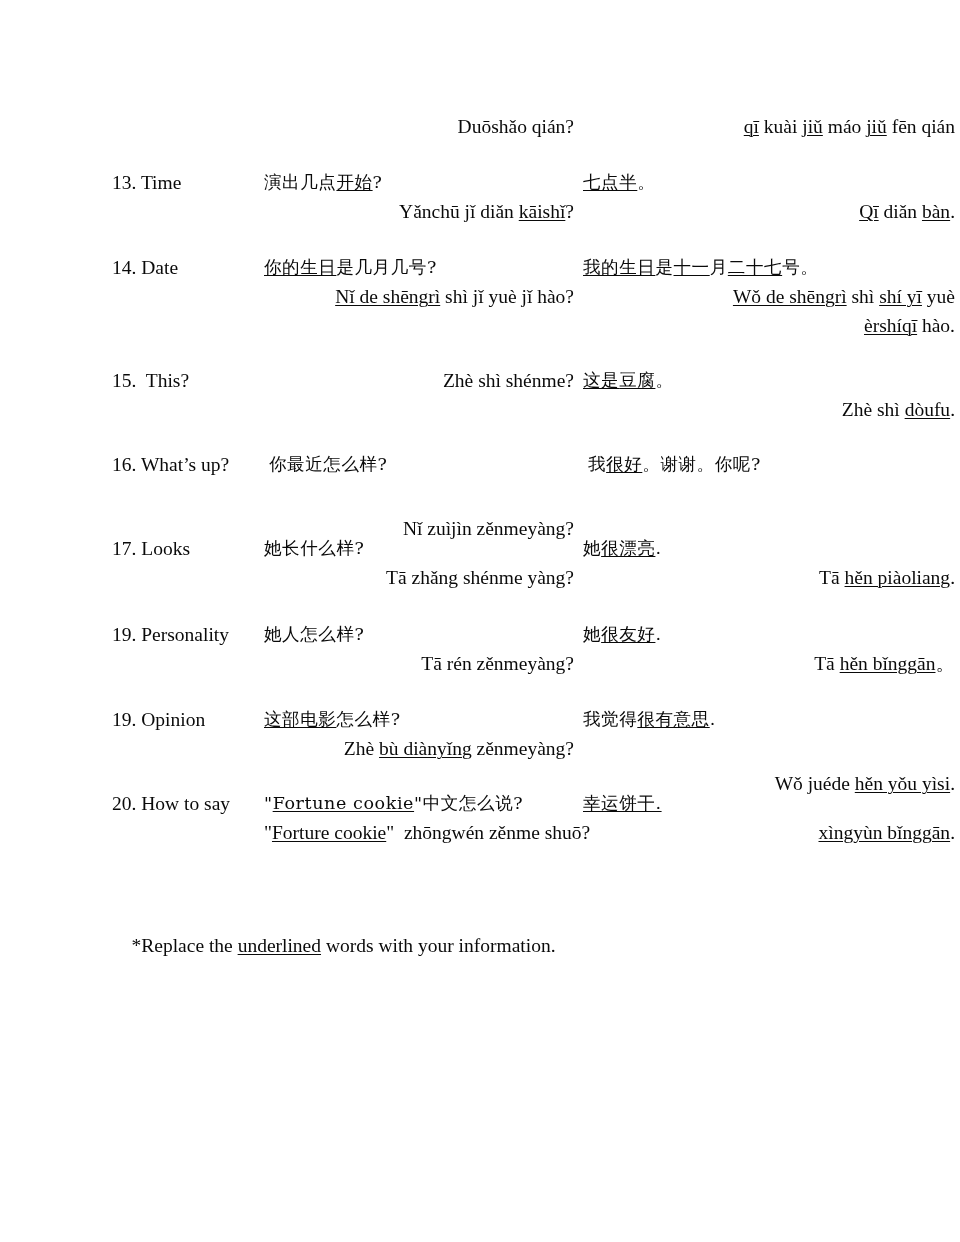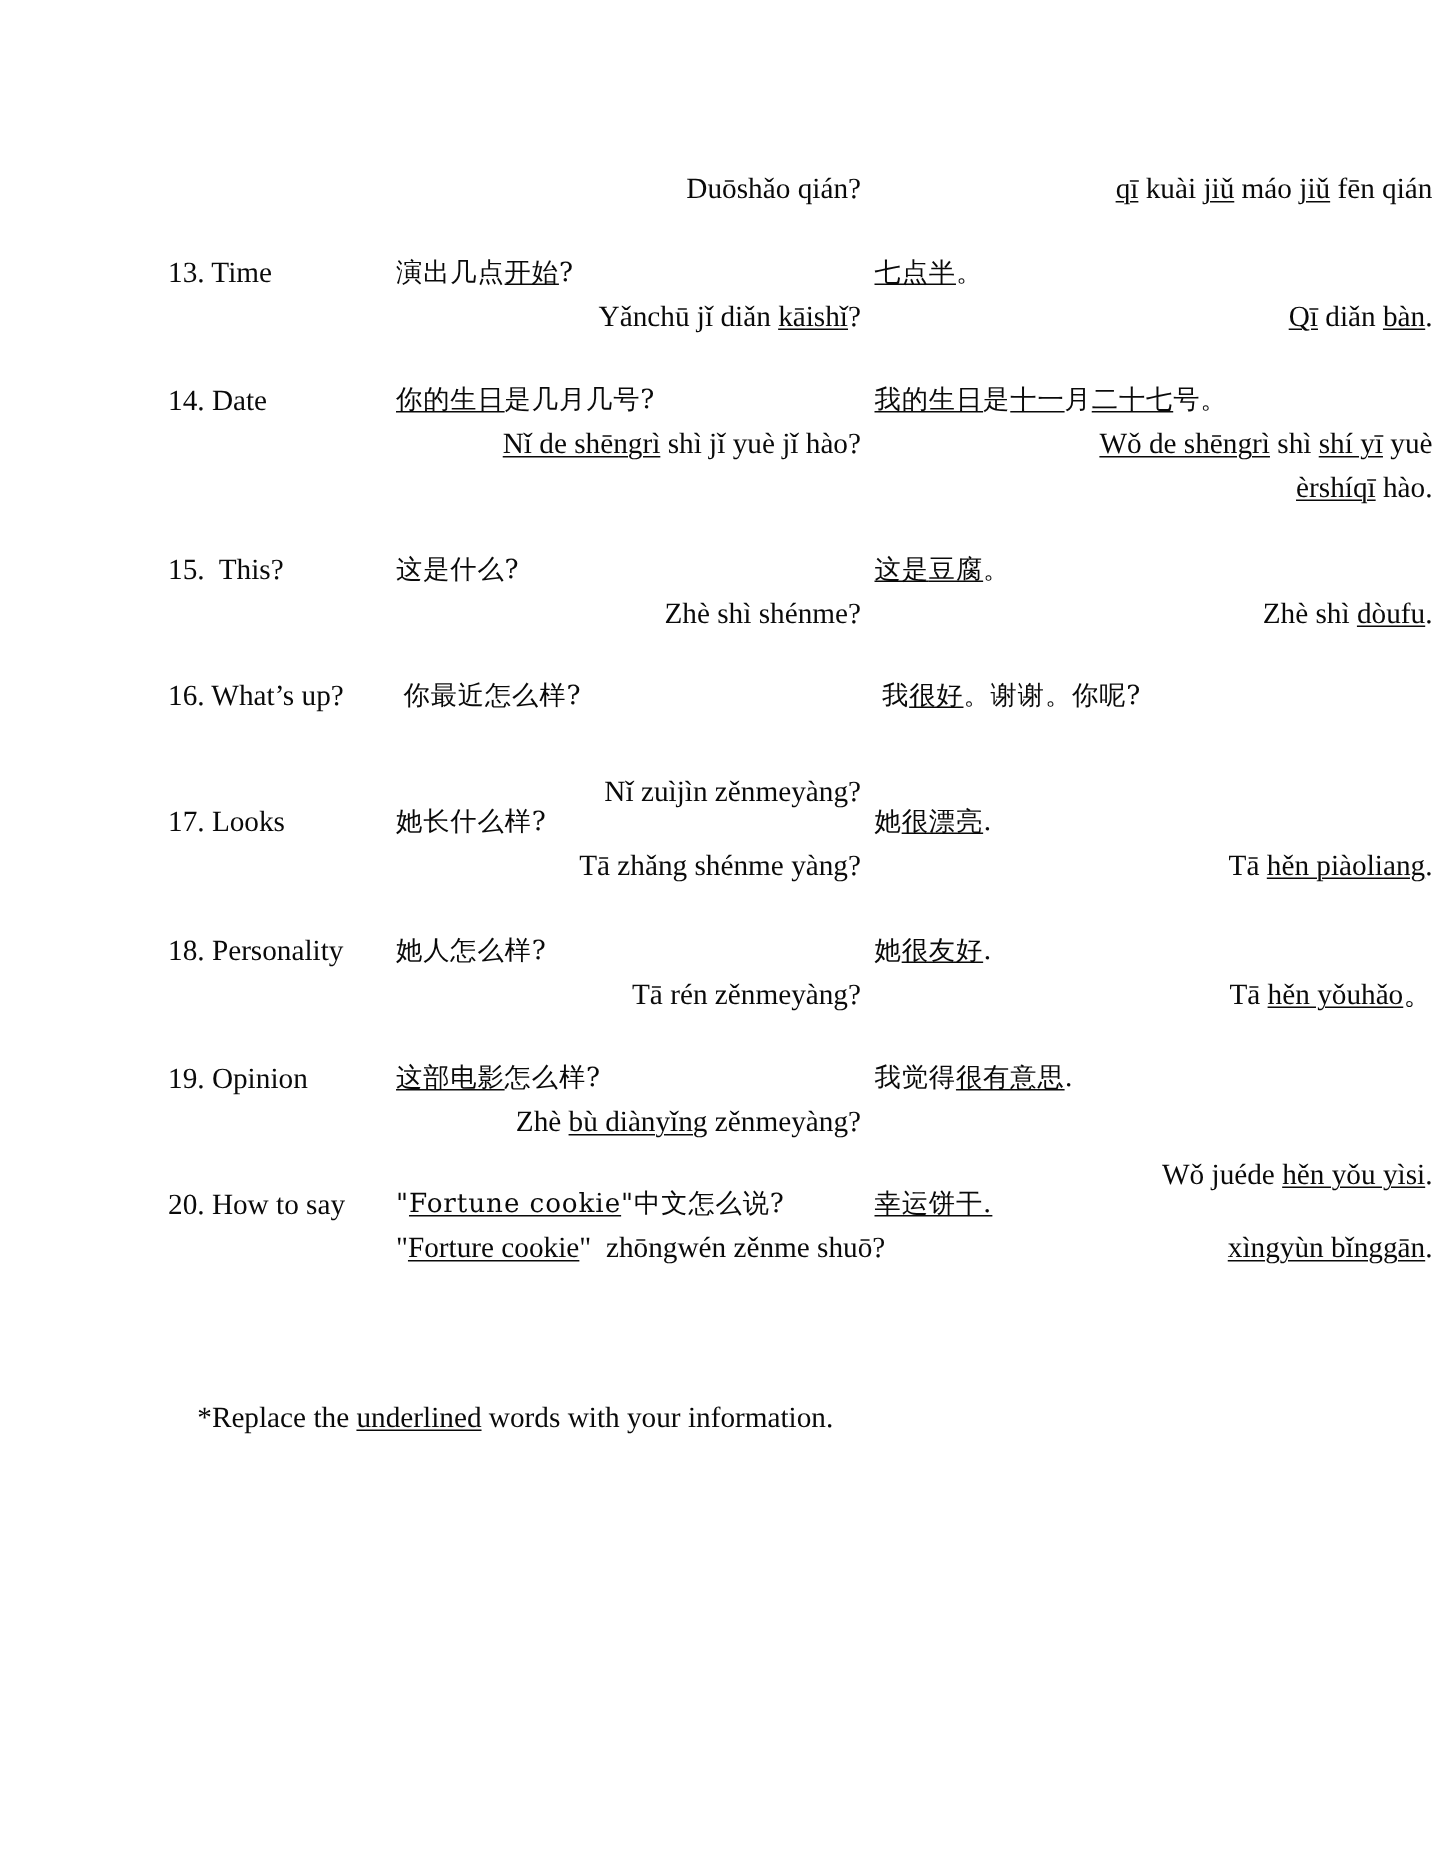--- a/index.html
+++ b/index.html
@@ -133,21 +133,20 @@
     <div class="col-en">
       <span class="line hanzi"><u class="ul">我的生日</u><span>是</span><u class="ul">十一</u><span>月</span><u class="ul">二十七</u><span>号。</span></span>
       <span class="line pinyin"><u class="ul">Wǒ de shēngrì</u><span> shì </span><u class="ul">shí yī</u><span> yuè</span></span>
       <span class="line pinyin"><u class="ul">èrshíqī</u><span> hào.</span></span>
     </div>
   </div>
 
   <div class="row" style="top:366px">
     <div class="col-label">15.  This?</div>
     <div class="col-cn">
-      <span class="line hanzi"><span>这是什么?</span></span>
       <span class="line pinyin"><span>Zhè shì shénme?</span></span>
     </div>
     <div class="col-en">
       <span class="line hanzi"><u class="ul">这是</u><u class="ul">豆腐</u><span>。</span></span>
       <span class="line pinyin"><span>Zhè shì </span><u class="ul">dòufu</u><span>.</span></span>
     </div>
   </div>
 
   <div class="row" style="top:450px">
     <div class="col-label">16. What’s up?</div>
@@ -166,28 +165,28 @@
       <span class="line hanzi"><span>她长什么样?</span></span>
       <span class="line pinyin"><span>Tā zhǎng shénme yàng?</span></span>
     </div>
     <div class="col-en">
       <span class="line hanzi"><span>她</span><u class="ul">很漂亮</u><span>.</span></span>
       <span class="line pinyin"><span>Tā </span><u class="ul">hěn piàoliang</u><span>.</span></span>
     </div>
   </div>
 
   <div class="row" style="top:620px">
-    <div class="col-label">18. Personality</div>
+    <div class="col-label">19. Personality</div>
     <div class="col-cn">
       <span class="line hanzi"><span>她人怎么样?</span></span>
       <span class="line pinyin"><span>Tā rén zěnmeyàng?</span></span>
     </div>
     <div class="col-en">
       <span class="line hanzi"><span>她</span><u class="ul">很友好</u><span>.</span></span>
-      <span class="line pinyin"><span>Tā </span><u class="ul">hěn yǒuhǎo</u><span>。</span></span>
+      <span class="line pinyin"><span>Tā </span><u class="ul">hěn bǐnggān</u><span>。</span></span>
     </div>
   </div>
 
   <div class="row" style="top:705px">
     <div class="col-label">19. Opinion</div>
     <div class="col-cn">
       <span class="line hanzi"><u class="ul">这部电影</u><span>怎么样?</span></span>
       <span class="line pinyin"><span>Zhè </span><u class="ul">bù diànyǐng</u><span> zěnmeyàng?</span></span>
     </div>
     <div class="col-en">

